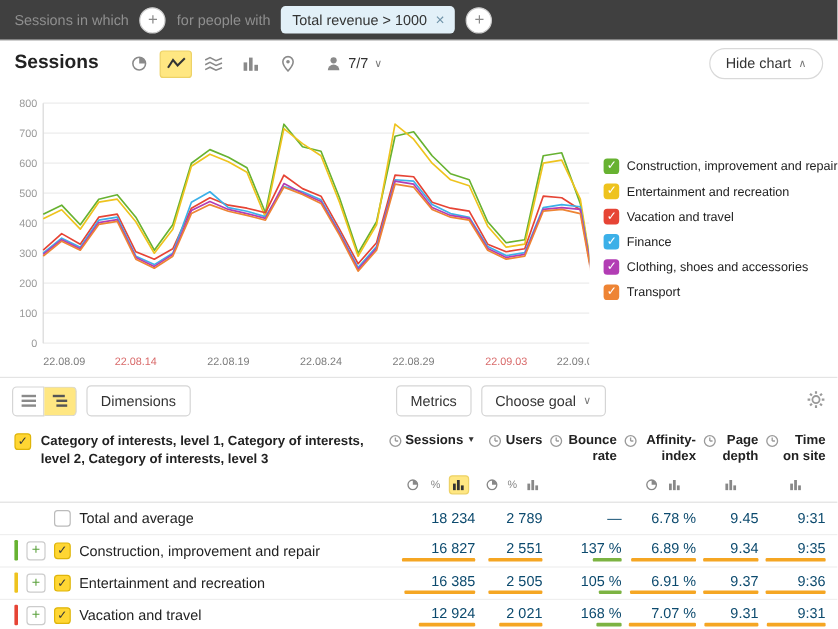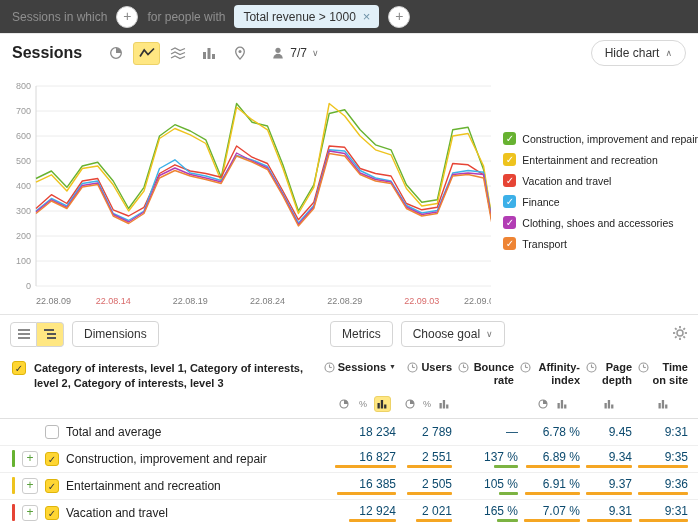--- a/index.html
+++ b/index.html
@@ -505,21 +505,21 @@
   <div class="cells">
     <div class="cell col-sessions">
         <span class="val">12 924</span>
         <span class="minibar" style="width: 71%;"></span>
       </div>
     <div class="cell col-users">
         <span class="val">2 021</span>
         <span class="minibar" style="width: 72%;"></span>
       </div>
     <div class="cell col-affinity">
-        <span class="val">165 %</span>
+        <span class="val">168 %</span>
         <span class="minibar green" style="width: 35%;"></span>
       </div>
     <div class="cell col-bounce">
         <span class="val">7.07 %</span>
         <span class="minibar" style="width: 100%;"></span>
       </div>
     <div class="cell col-depth">
         <span class="val">9.31</span>
         <span class="minibar" style="width: 98%;"></span>
       </div>

